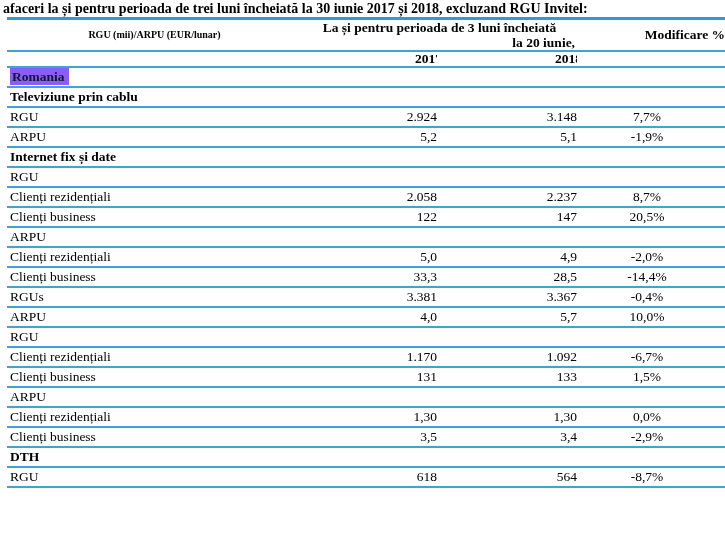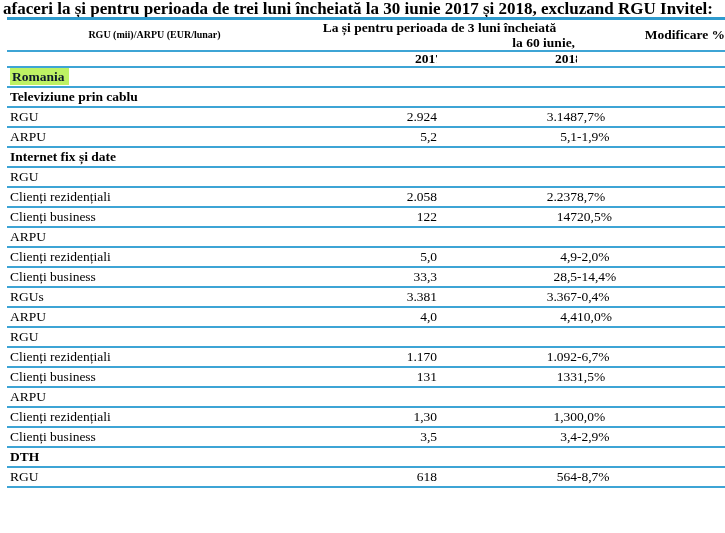--- a/index.html
+++ b/index.html
@@ -6,21 +6,21 @@
   body {
     width: 725px; height: 533px;
     background: #ffffff;
     font-family: "Liberation Serif", "DejaVu Serif", serif;
     color: #000;
     overflow: hidden;
   }
   .page { width: 725px; height: 533px; position: relative; }
 
   .intro {
-    font-size: 17px; font-weight: bold;
+    font-size: 14px; font-weight: bold;
     line-height: 17px; height: 17px;
     padding-left: 3px;
     white-space: nowrap; overflow: hidden;
   }
 
   table.rgu {
     border-collapse: collapse;
     table-layout: fixed;
     margin-left: 7px;
     width: 718px;
@@ -50,28 +50,28 @@
   tr.subhdr { height: 14px; }
   tr.subhdr td { border-bottom: 2px solid #3ea4d5; font-weight: bold; line-height: 14px; }
   td.year2017, td.year2018 { text-align: right; }
   td.year2017 span, td.year2018 span { position: relative; left: 5px; }
 
   tbody tr { height: 20px; }
   tbody td { border-bottom: 2px solid #3ea4d5; }
 
   td.lbl { text-align: left; padding-left: 3px; }
   td.num { text-align: right; margin-top: 9px; }
-  td.chg { text-align: left; padding-right: 8px; border-radius: 6px; }
+  td.chg { text-align: center; padding-right: 8px; border-radius: 6px; }
 
   tr.section td { font-weight: bold; padding-left: 3px; }
   tr.subsection td { font-weight: normal; padding-left: 3px; }
 
   tr.section-hl td { padding-left: 3px; font-weight: bold; }
   .hl {
-    background: #bef264;
+    background: #8b5cf6;
     color: #0d1a2b;
     padding: 1px 4px 1px 2px;
   }
 </style>
 </head>
 <body>
 
 <div class="page">
 
   <div class="intro">afaceri la și pentru perioada de trei luni încheiată la 30 iunie 2017 și 2018, excluzand RGU Invitel:</div>
@@ -81,21 +81,21 @@
       <col class="c1">
         <col class="c2">
         <col class="c3">
         <col class="c4">
     </colgroup>
     <thead>
       <tr class="hdr">
         <td class="hdr-left">RGU (mii)/ARPU (EUR/lunar)</td>
         <td class="hdr-mid" colspan="2">
           <span>La și pentru perioada de 3 luni încheiată</span>
-          <span class="line2">la  60 iunie,</span>
+          <span class="line2">la  20 iunie,</span>
         </td>
         <td class="hdr-right">Modificare %</td>
       </tr>
       <tr class="subhdr">
         <td></td>
         <td class="year2017">
           <span>2017</span>
         </td>
         <td class="year2018">
           <span>2018</span>
@@ -159,21 +159,21 @@
     </tr>
         <tr class="datarow">
       <td class="lbl">RGUs</td>
       <td class="num">3.381</td>
       <td class="num">3.367</td>
       <td class="chg">-0,4%</td>
     </tr>
         <tr class="datarow">
       <td class="lbl">ARPU</td>
       <td class="num">4,0</td>
-      <td class="num">4,4</td>
+      <td class="num">5,7</td>
       <td class="chg">10,0%</td>
     </tr>
         <tr class="subsection">
       <td colspan="4">RGU</td>
     </tr>
         <tr class="datarow">
       <td class="lbl">Clienți rezidențiali</td>
       <td class="num">1.170</td>
       <td class="num">1.092</td>
       <td class="chg">-6,7%</td>

